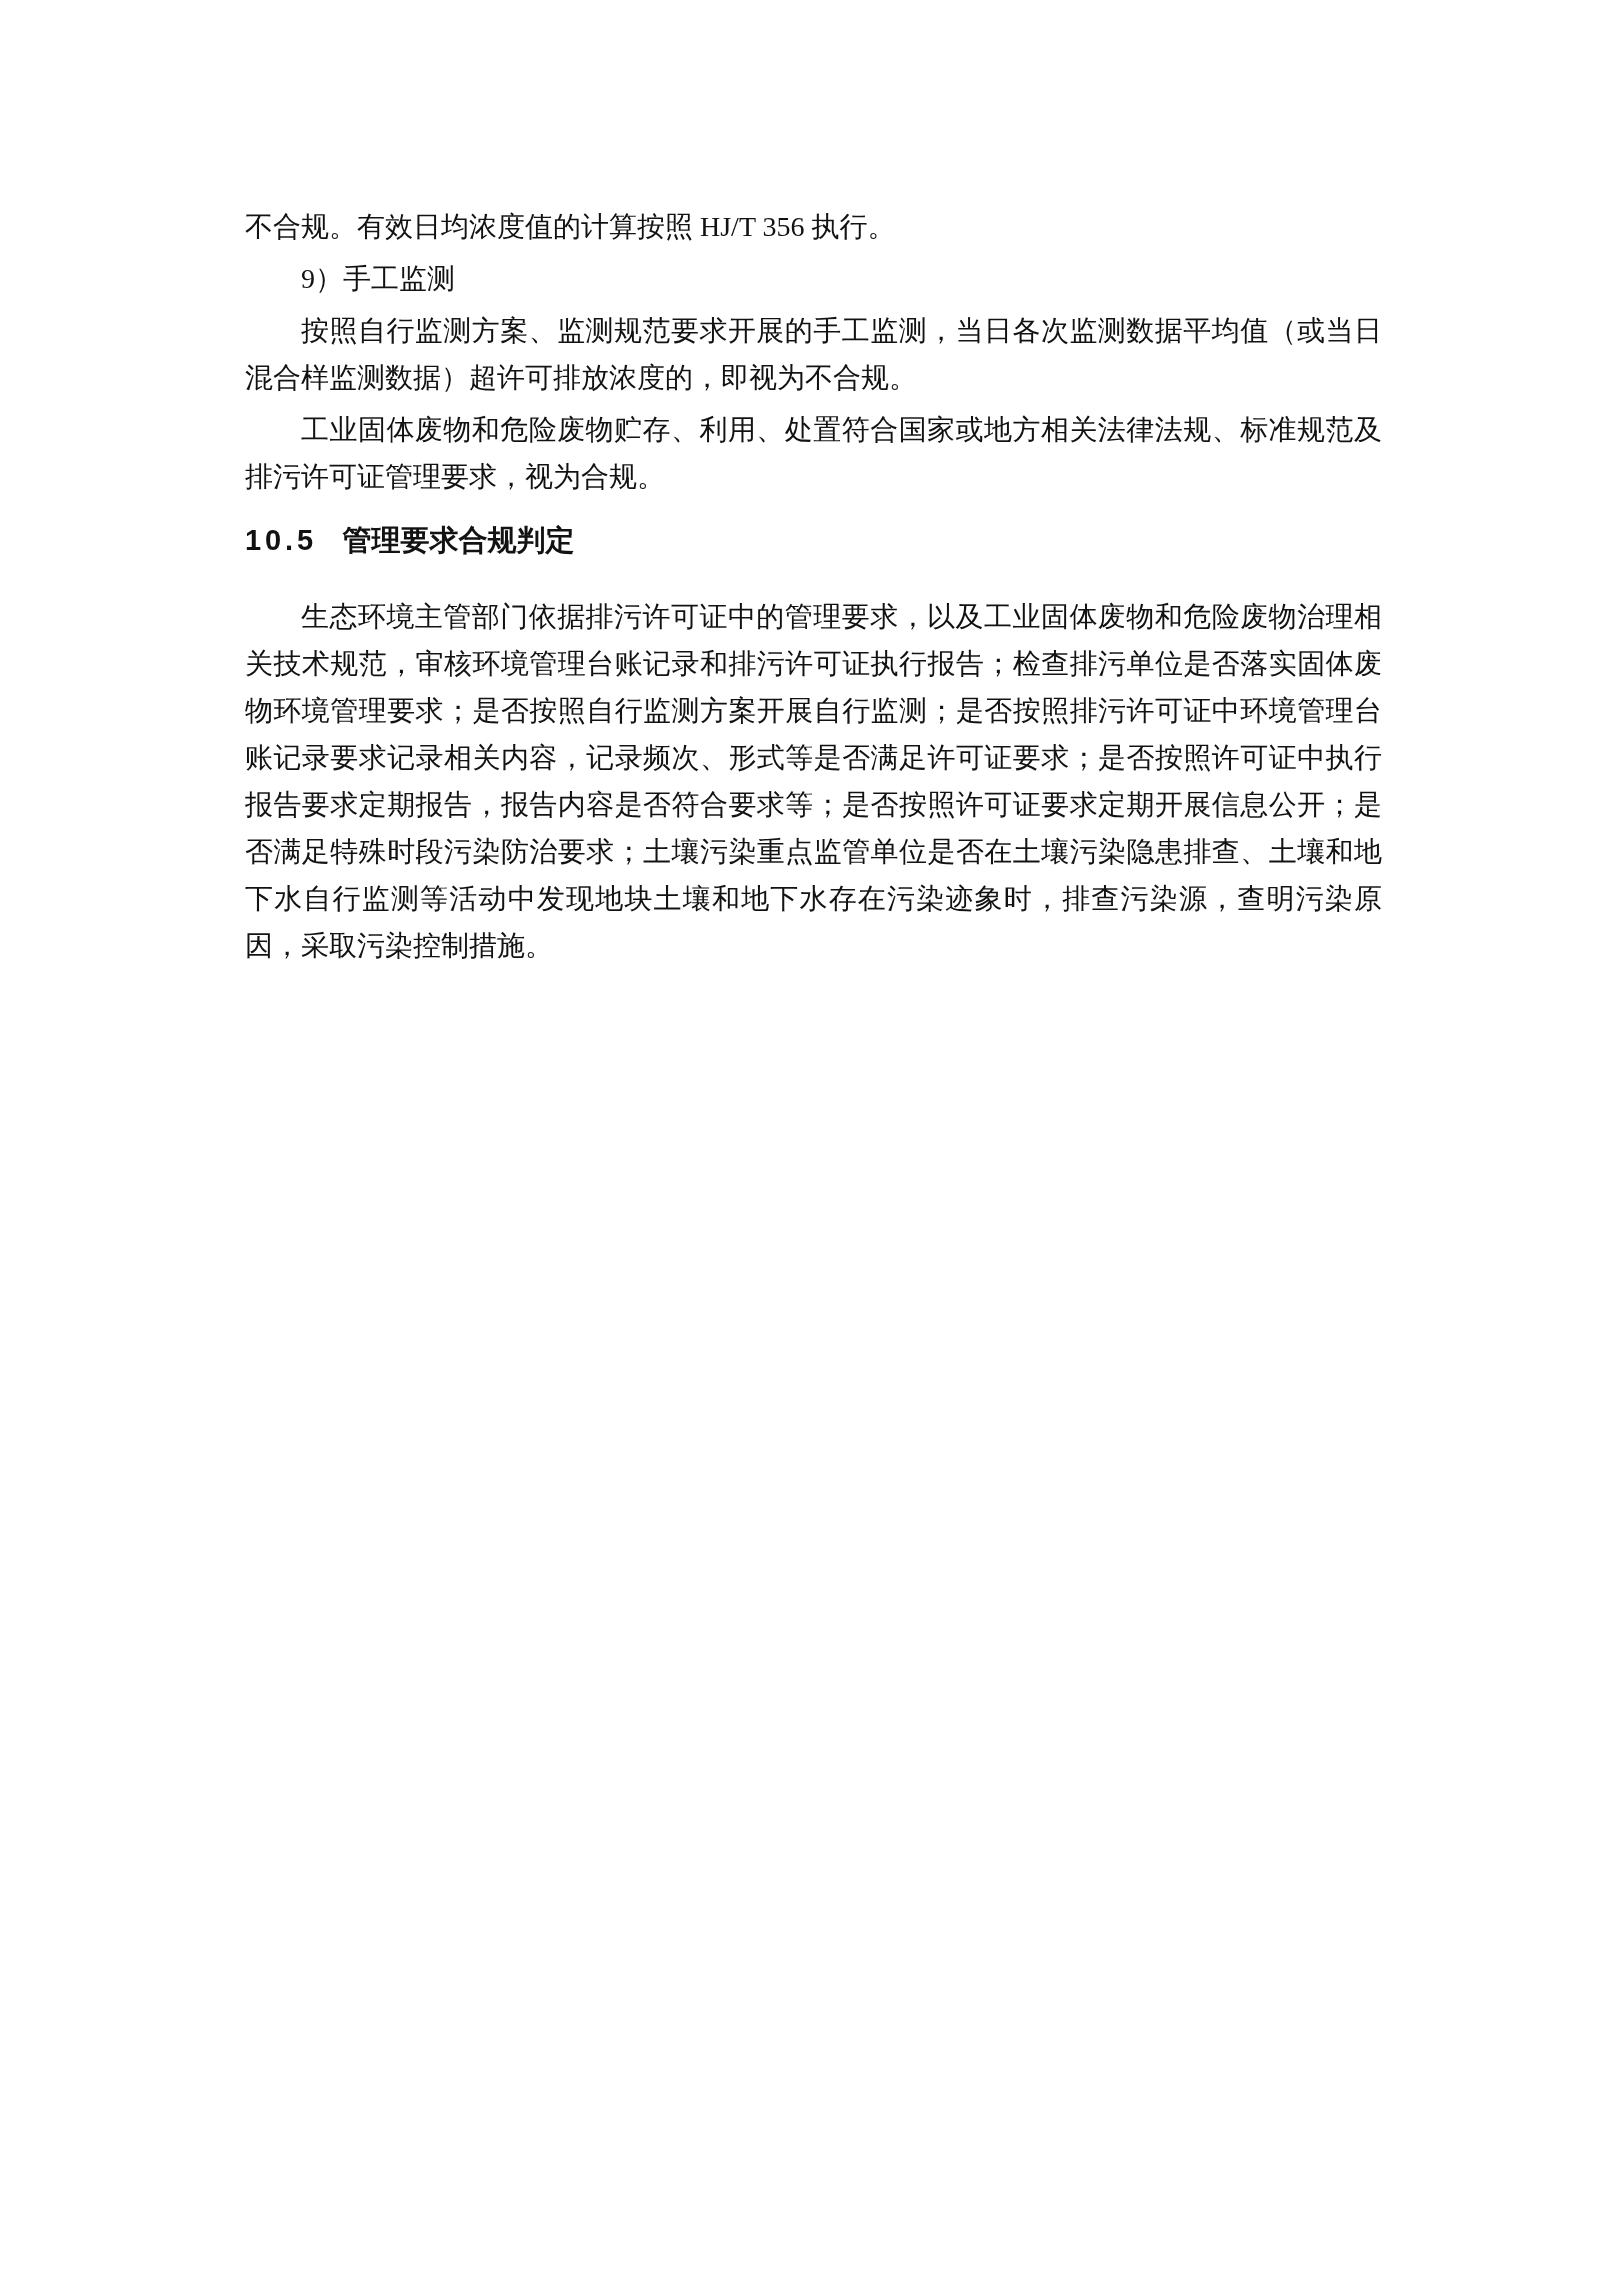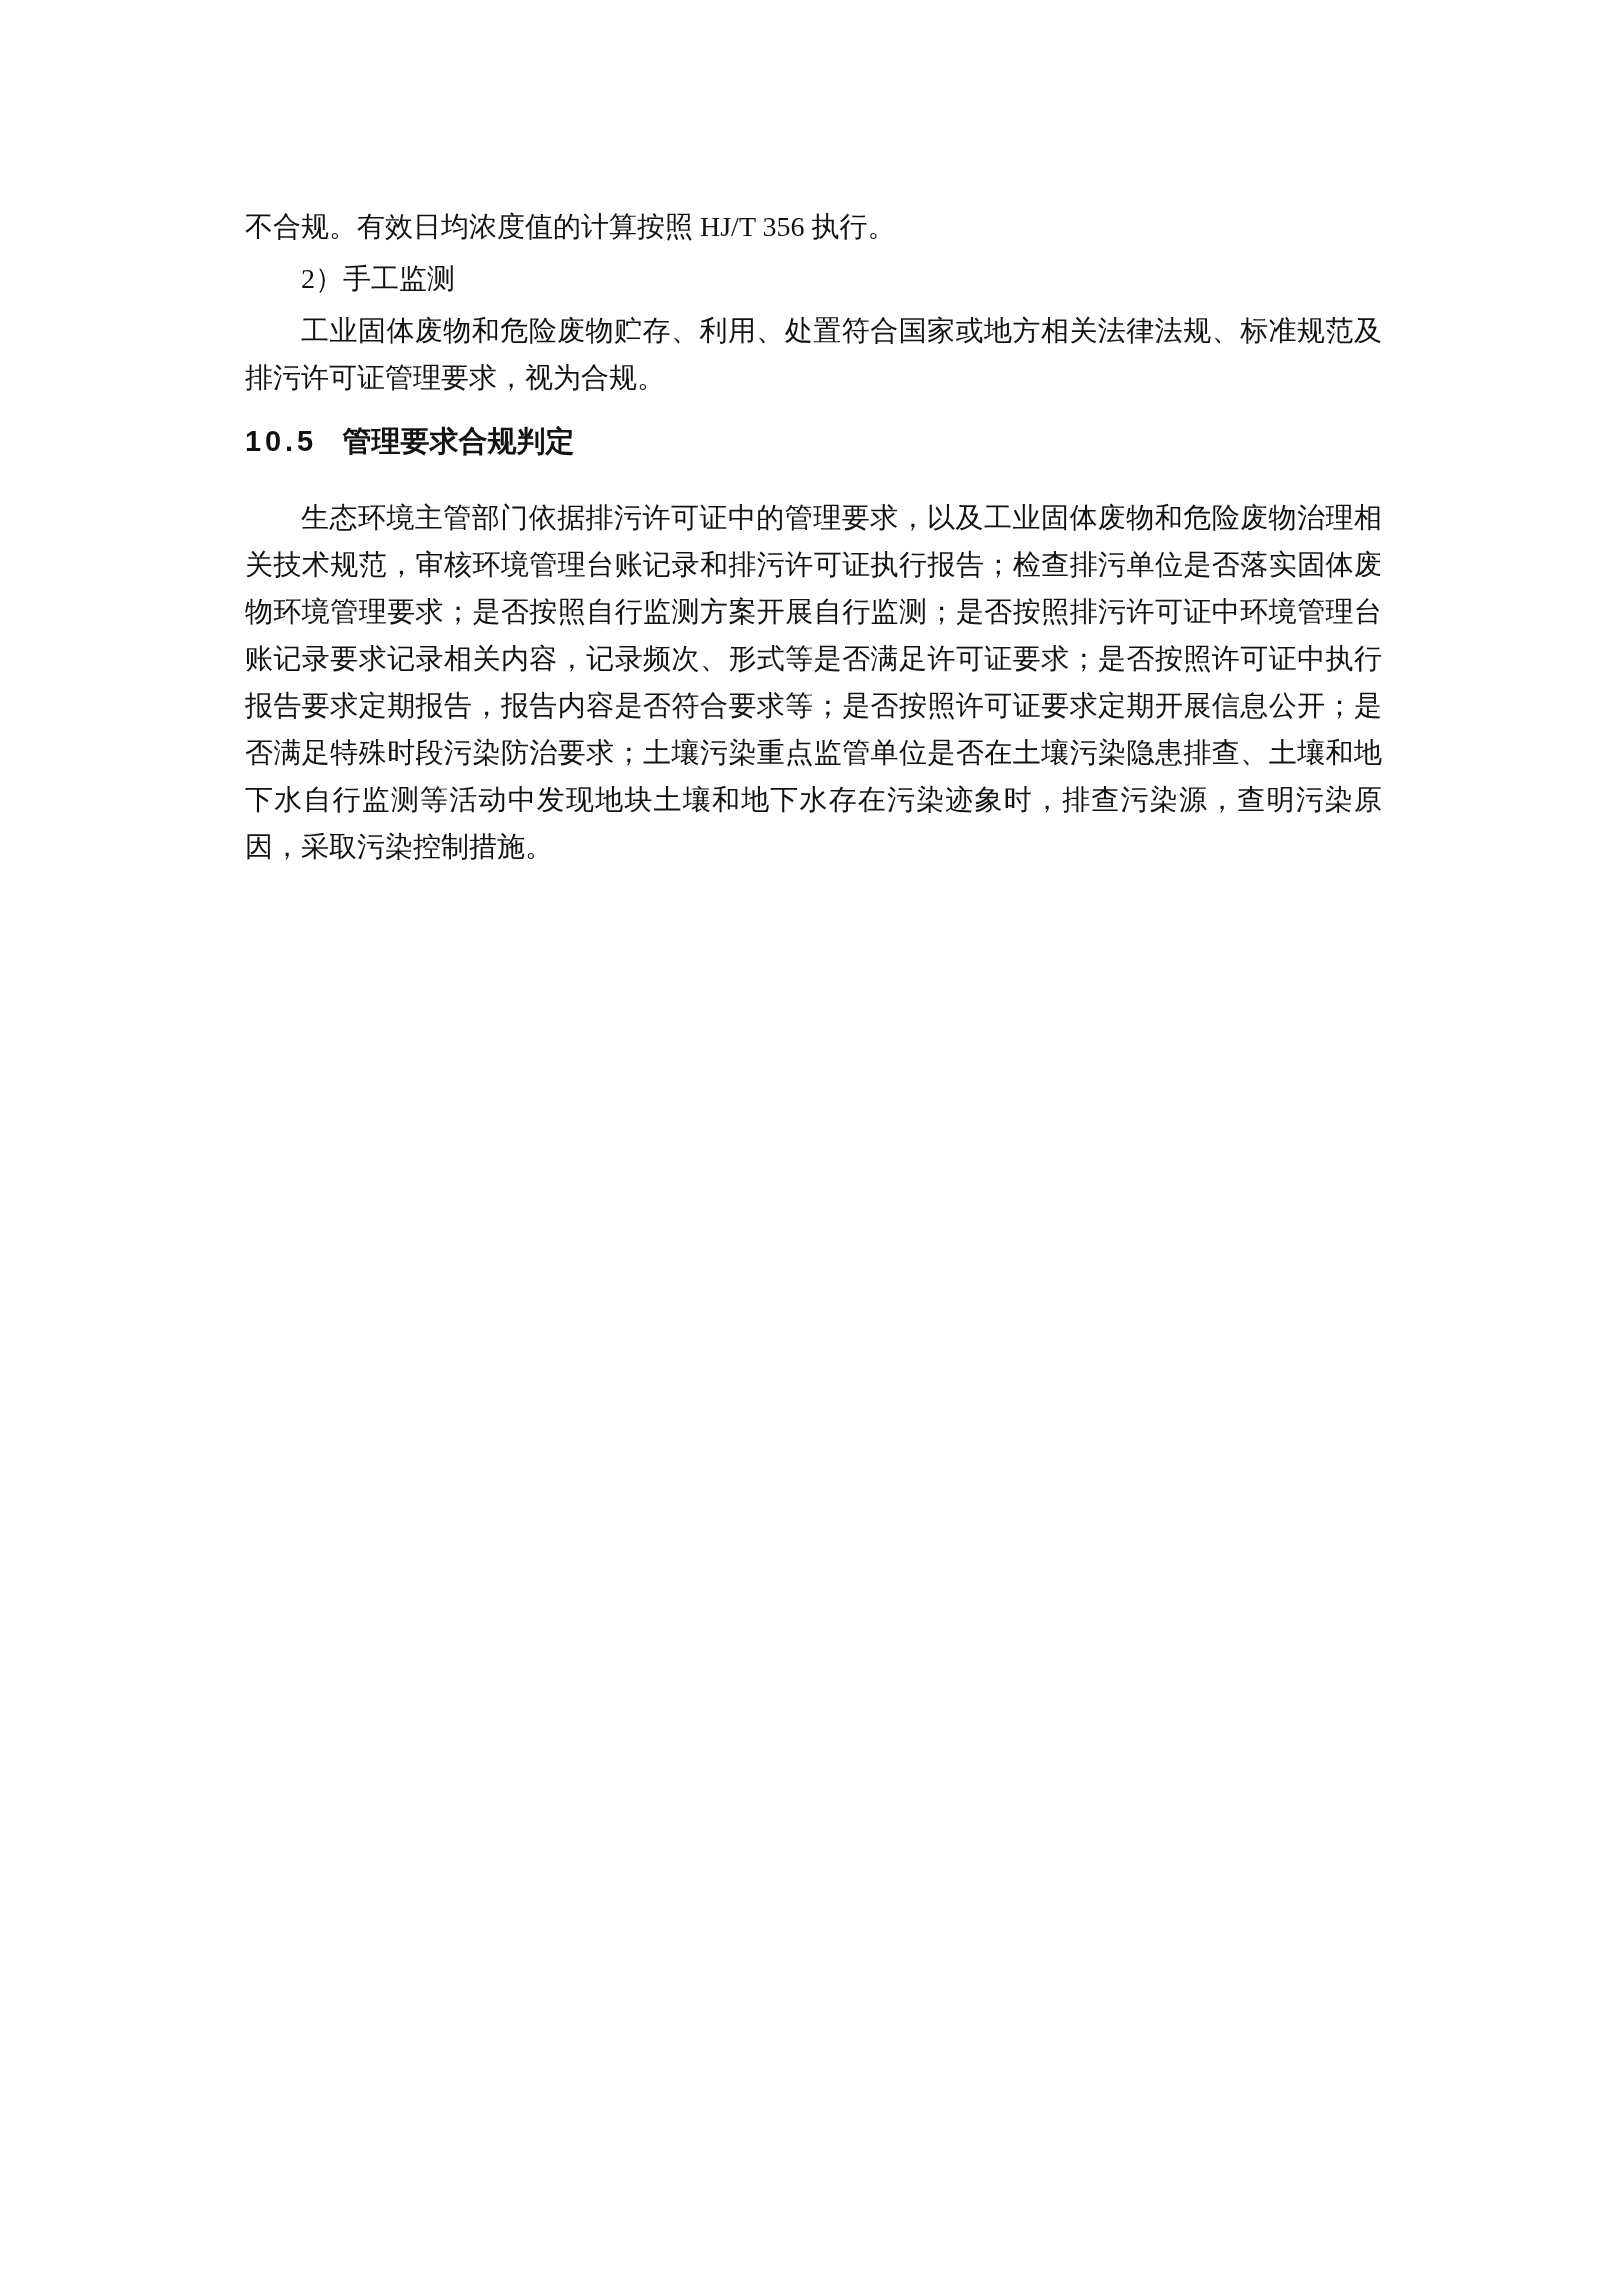--- a/index.html
+++ b/index.html
@@ -61,22 +61,23 @@
 </style>
 </head>
 <body>
 
 <div class="page" data-name="document-page">
 
   <div class="content" data-name="page-body">
 
     <p class="para" data-name="paragraph-continuation">不合规。有效日均浓度值的计算按照 HJ/T 356 执行。</p>
 
-    <p class="para indent" data-name="list-item-2-manual-monitoring">2）手工监测</p>
+    <p class="para indent" data-name="list-item-2-manual-monitoring">9）手工监测</p>
 
+    <p class="para indent" data-name="paragraph-manual-monitoring">按照自行监测方案、监测规范要求开展的手工监测，当日各次监测数据平均值（或当日混合样监测数据）超许可排放浓度的，即视为不合规。</p>
 
 
     <p class="para indent" data-name="paragraph-solid-waste-compliance">工业固体废物和危险废物贮存、利用、处置符合国家或地方相关法律法规、标准规范及排污许可证管理要求，视为合规。</p>
 
 
     <h2 class="sec-heading" data-name="section-heading-10-5"><span class="h-num" data-name="heading-number">10.5</span><span class="h-title" data-name="heading-title">管理要求合规判定</span></h2>
 
     <p class="para indent" data-name="paragraph-management-compliance">生态环境主管部门依据排污许可证中的管理要求，以及工业固体废物和危险废物治理相关技术规范，审核环境管理台账记录和排污许可证执行报告；检查排污单位是否落实固体废物环境管理要求；是否按照自行监测方案开展自行监测；是否按照排污许可证中环境管理台账记录要求记录相关内容，记录频次、形式等是否满足许可证要求；是否按照许可证中执行报告要求定期报告，报告内容是否符合要求等；是否按照许可证要求定期开展信息公开；是否满足特殊时段污染防治要求；土壤污染重点监管单位是否在土壤污染隐患排查、土壤和地下水自行监测等活动中发现地块土壤和地下水存在污染迹象时，排查污染源，查明污染原因，采取污染控制措施。</p>
 
   </div>

